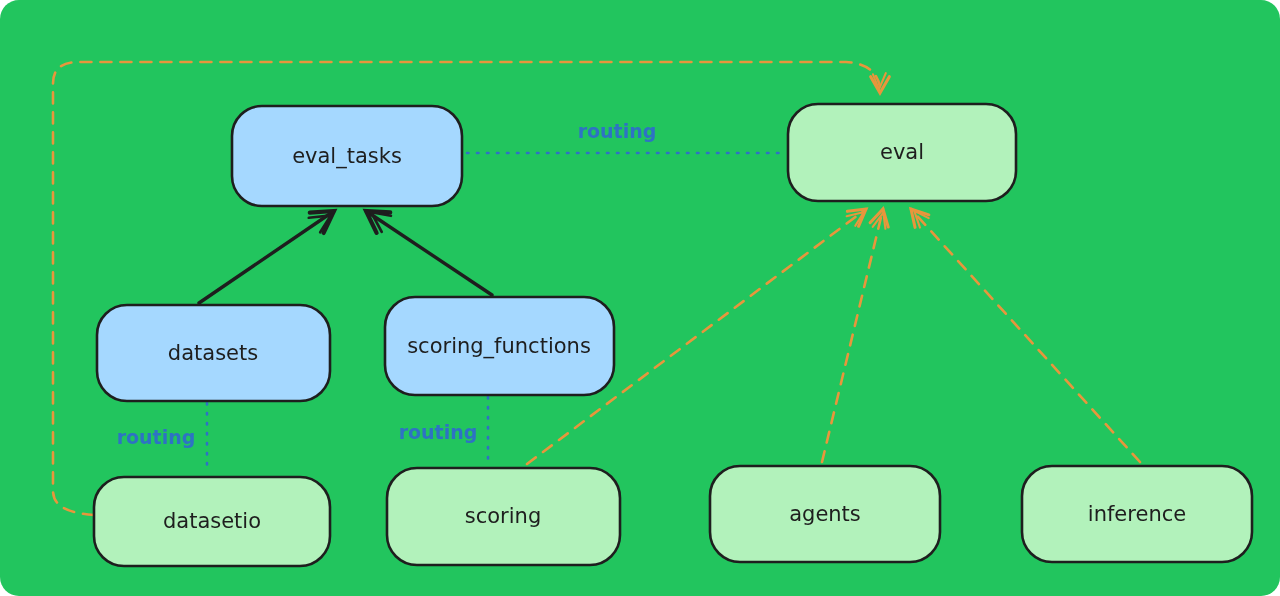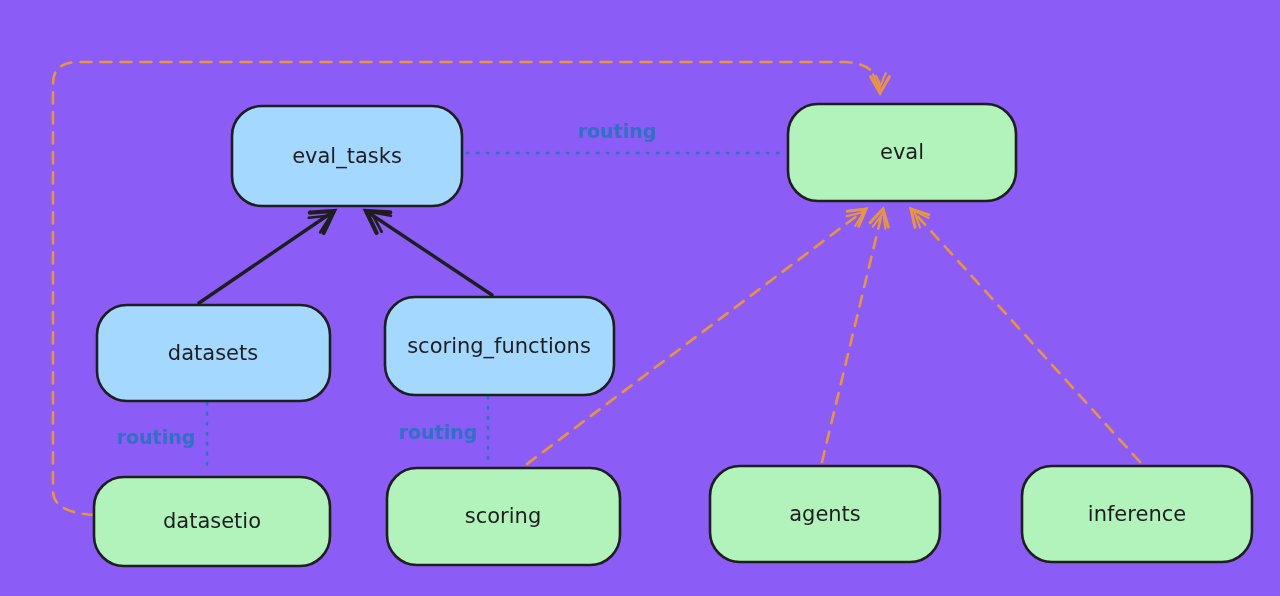--- a/index.html
+++ b/index.html
@@ -1,17 +1,17 @@
 <!DOCTYPE html>
 <html><head>
 <meta charset="utf-8">
 <style>
   html,body{margin:0;padding:0;}
   body{font-family:"DejaVu Sans", sans-serif;}
-  .canvas{position:relative;width:1280px;height:596px;background:#8b5cf6;overflow:hidden;}
+  .canvas{position:relative;width:1280px;height:596px;background:#22c55e;overflow:hidden;border-radius:19px;}
   svg{display:block;}
   .node-rect{stroke:#1e1e1e;stroke-width:2.6;}
   .node-label{font-family:"DejaVu Sans", sans-serif;font-size:21px;fill:#1e1e1e;text-anchor:middle;}
   .edge-solid{fill:none;stroke-width:3.4;stroke-linecap:round;}
   .edge-dotted{fill:none;stroke-width:2.6;stroke-linecap:round;stroke-dasharray:1.5 8.5;}
   .edge-dashed{fill:none;stroke-width:2.6;stroke-linecap:round;stroke-dasharray:11 9;}
   .routing-label{font-family:"DejaVu Sans", sans-serif;font-size:19px;font-weight:600;text-anchor:middle;}
 </style>
 </head>
 <body>

